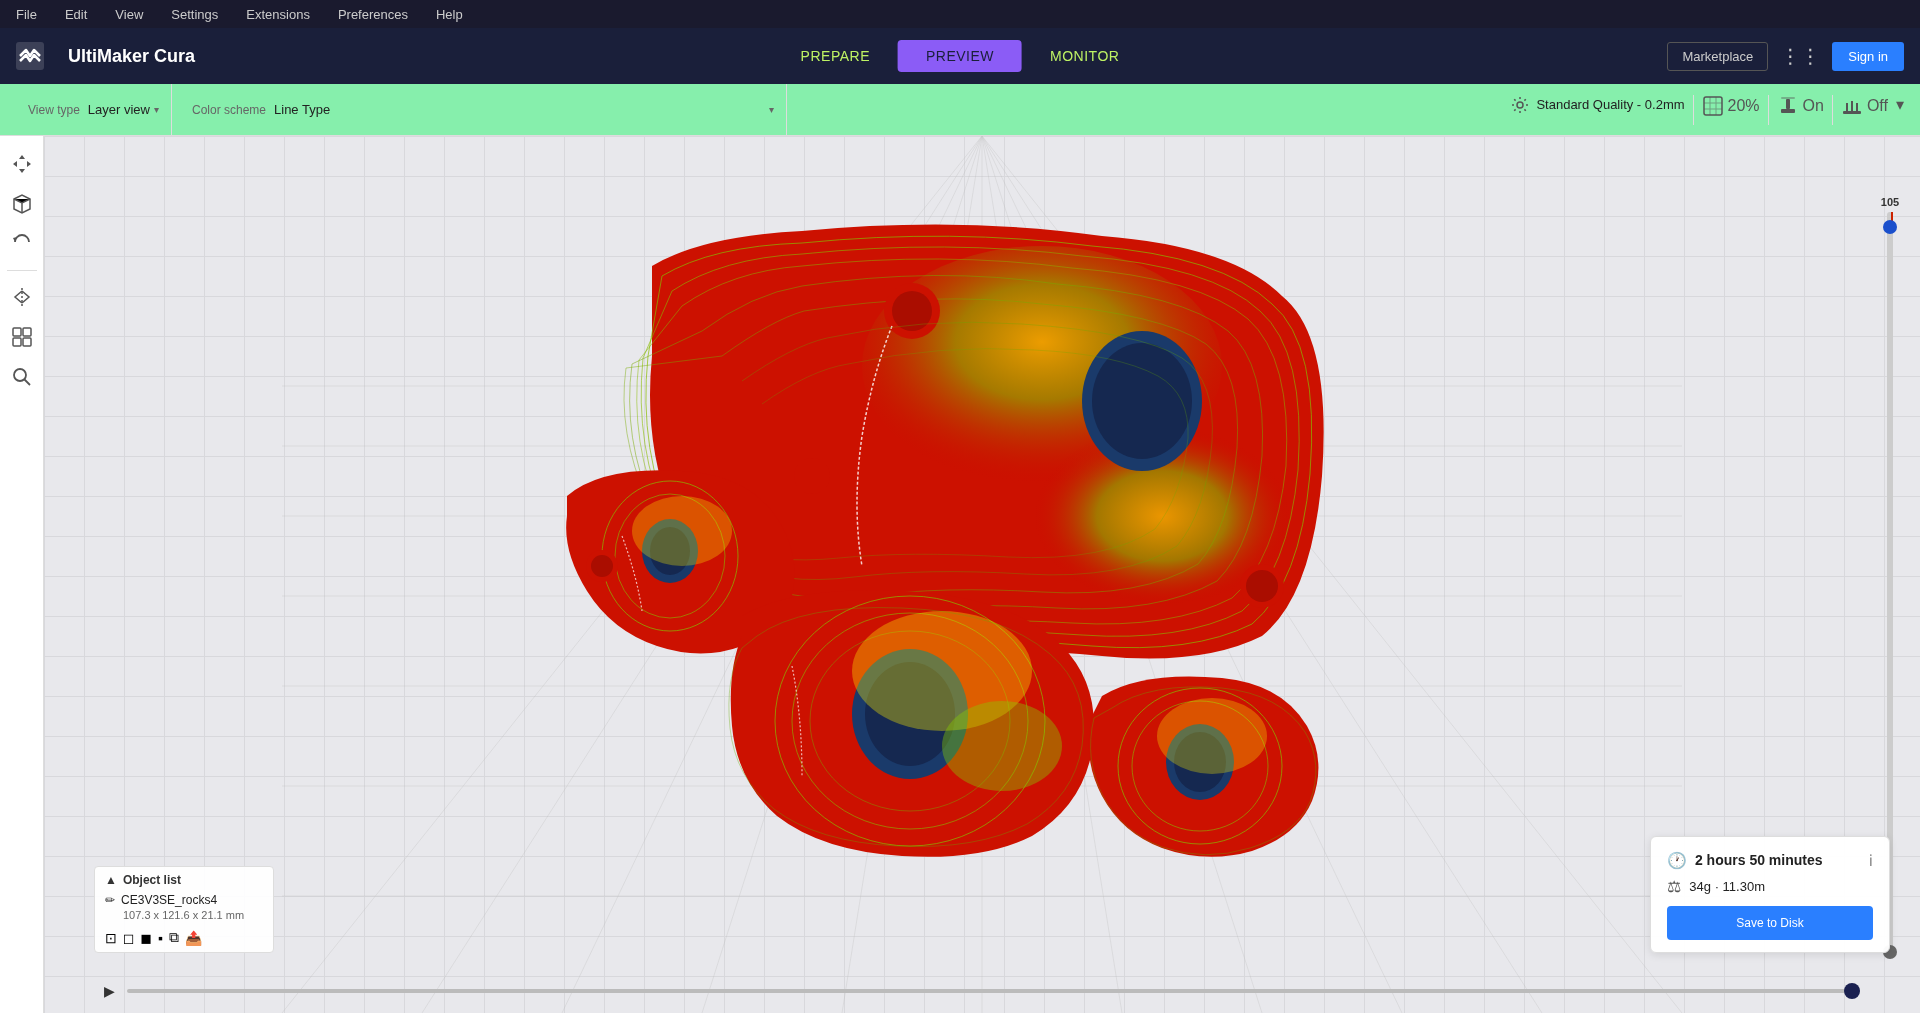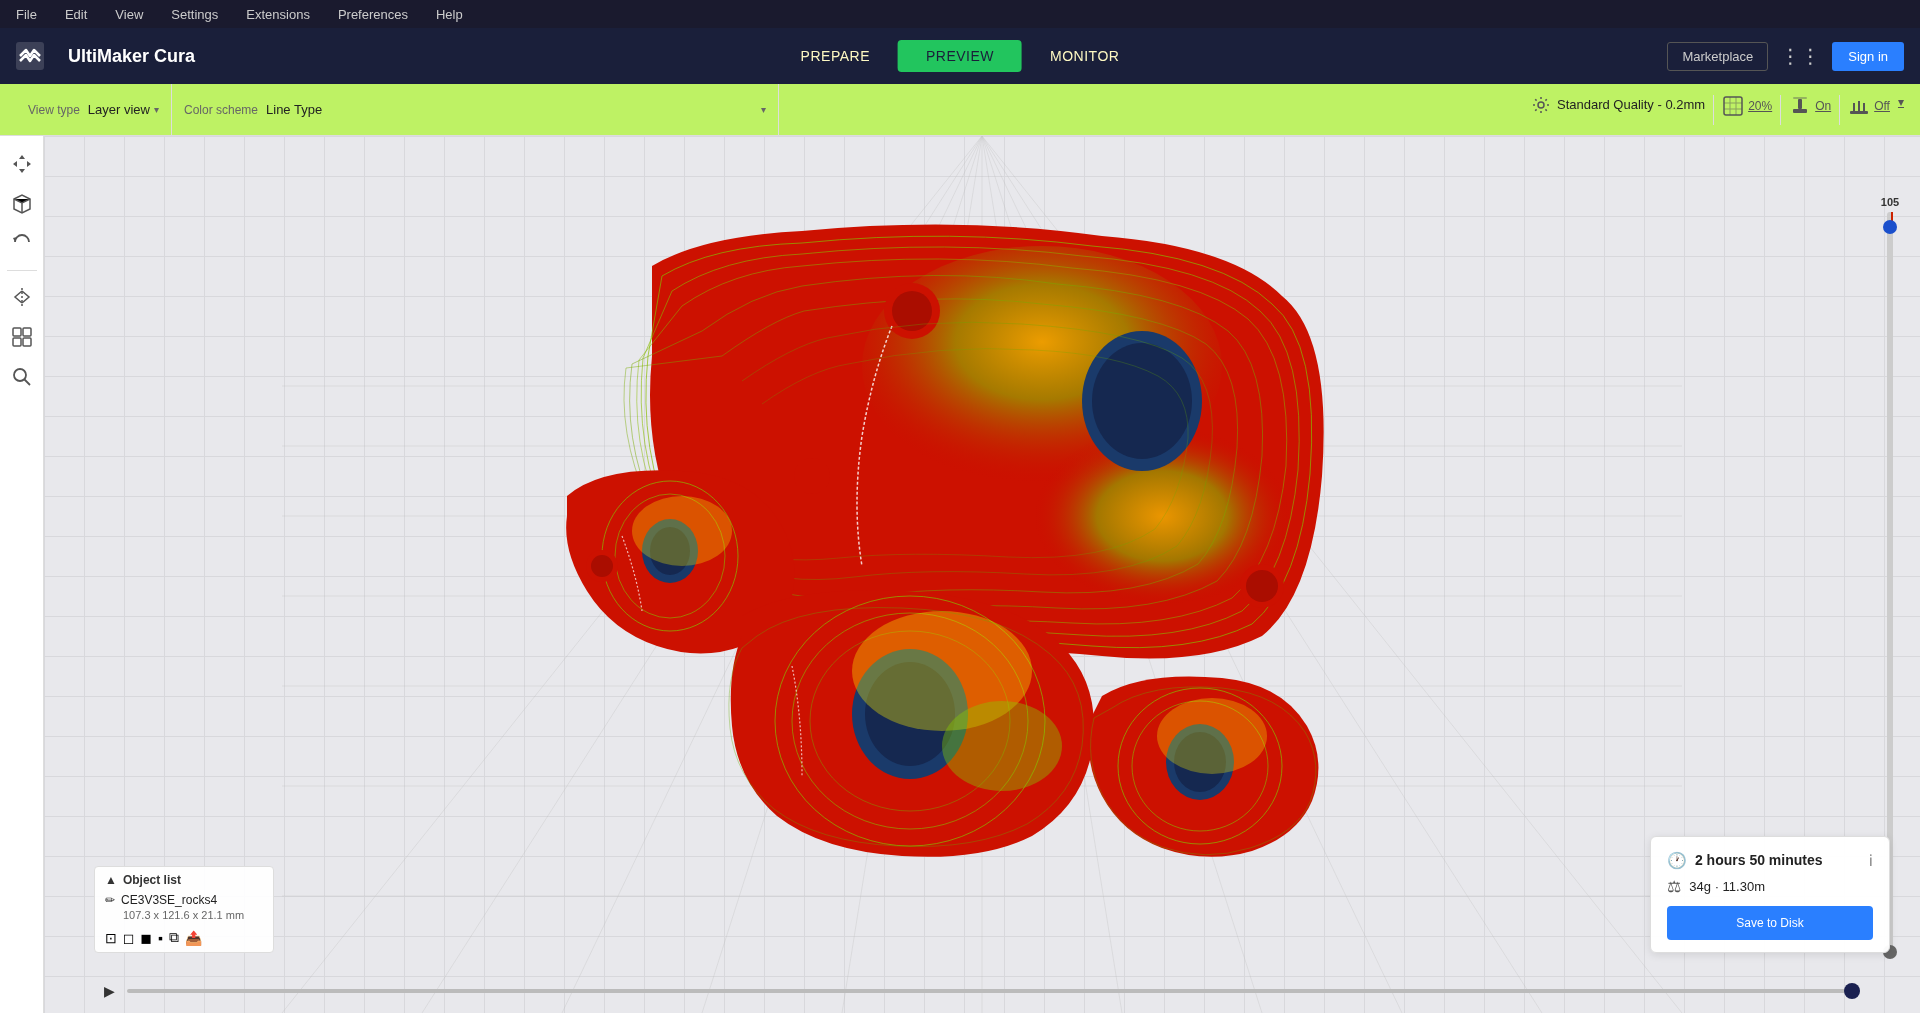--- a/index.html
+++ b/index.html
@@ -49,25 +49,25 @@
       display: flex;
       gap: 0;
     }
     .nav-btn {
       padding: 8px 28px;
       font-size: 14px;
       font-weight: 500;
       cursor: pointer;
       border: none;
       background: transparent;
-      color: #fef9c3;
+      color: #bef264;
       letter-spacing: 0.5px;
     }
     .nav-btn.active {
-      background: #22c55e;
+      background: #8b5cf6;
       color: #1a1f3a;
       border-radius: 4px;
       text-align: center;
     }
     #header-right {
       margin-left: auto;
       display: flex;
       align-items: center;
       gap: 12px;
     }
@@ -92,26 +92,26 @@
       color: #fff;
       border: none;
       padding: 7px 16px;
       font-size: 13px;
       border-radius: 3px;
       cursor: pointer;
     }
 
     
     #toolbar-bar {
-      background: #bef264;
+      background: #86efac;
       height: 52px;
       display: flex;
       align-items: center;
       padding: 0 16px;
-      gap: 0;
+      gap: 8px;
       border-bottom: 1px solid #ddd;
     }
     .toolbar-section {
       display: flex;
       align-items: center;
       padding: 0 12px;
       height: 100%;
       border-right: 1px solid #ddd;
       gap: 8px;
     }
@@ -142,26 +142,25 @@
       background: transparent;
       border: none;
       cursor: pointer;
       font-size: 13px;
       color: #222;
     }
     .toolbar-icon-btn {
       background: transparent;
       border: none;
       cursor: pointer;
-      font-size: 12px;
+      font-size: 16px;
       color: #555;
       display: flex;
       align-items: center;
       gap: 4px;
-      text-decoration: underline;
     }
 
     
     #main {
       display: flex;
       height: calc(1013px - 28px - 56px - 52px);
       position: relative;
       background: #4d7c0f;
     }
 

